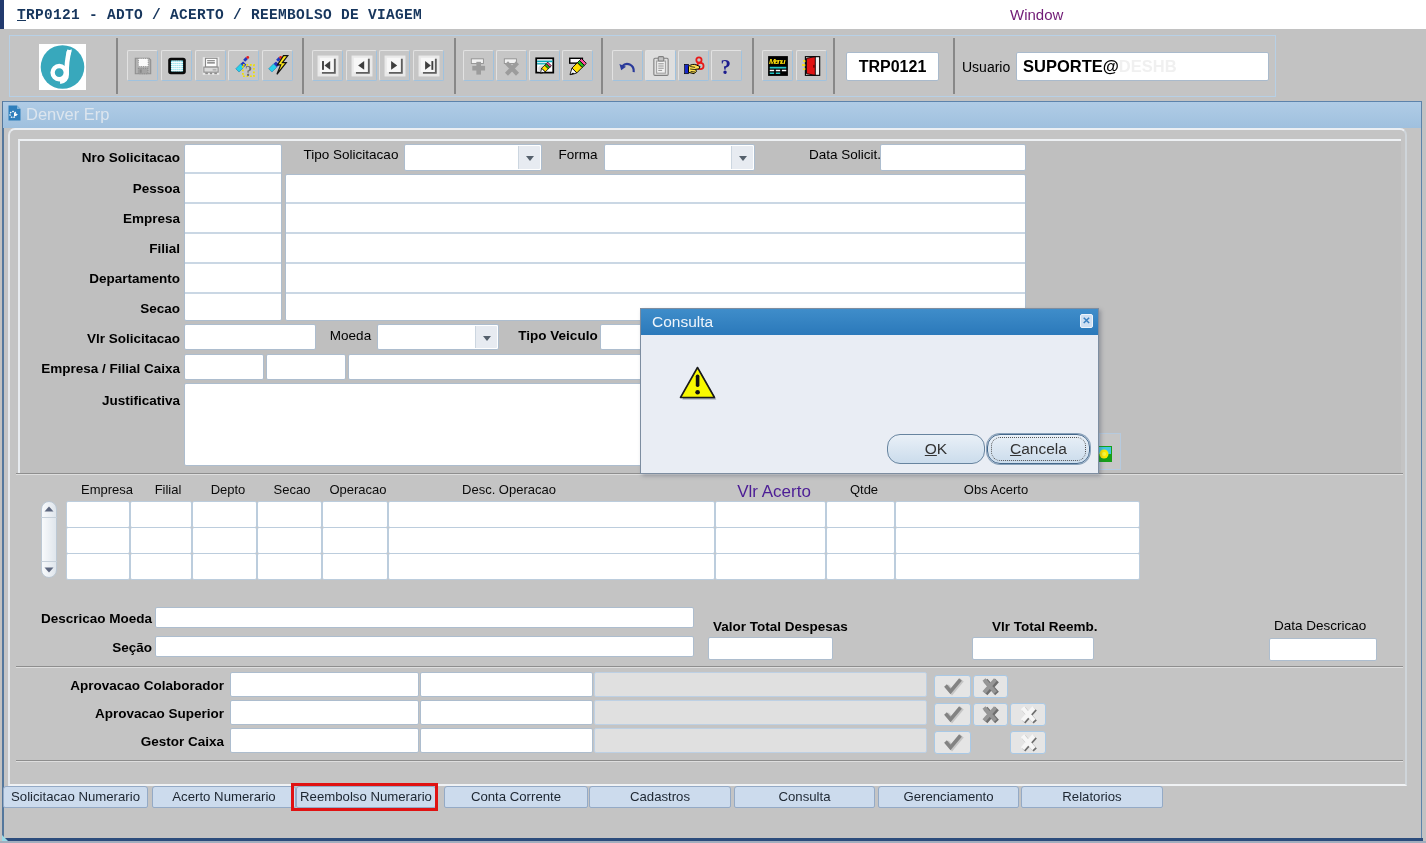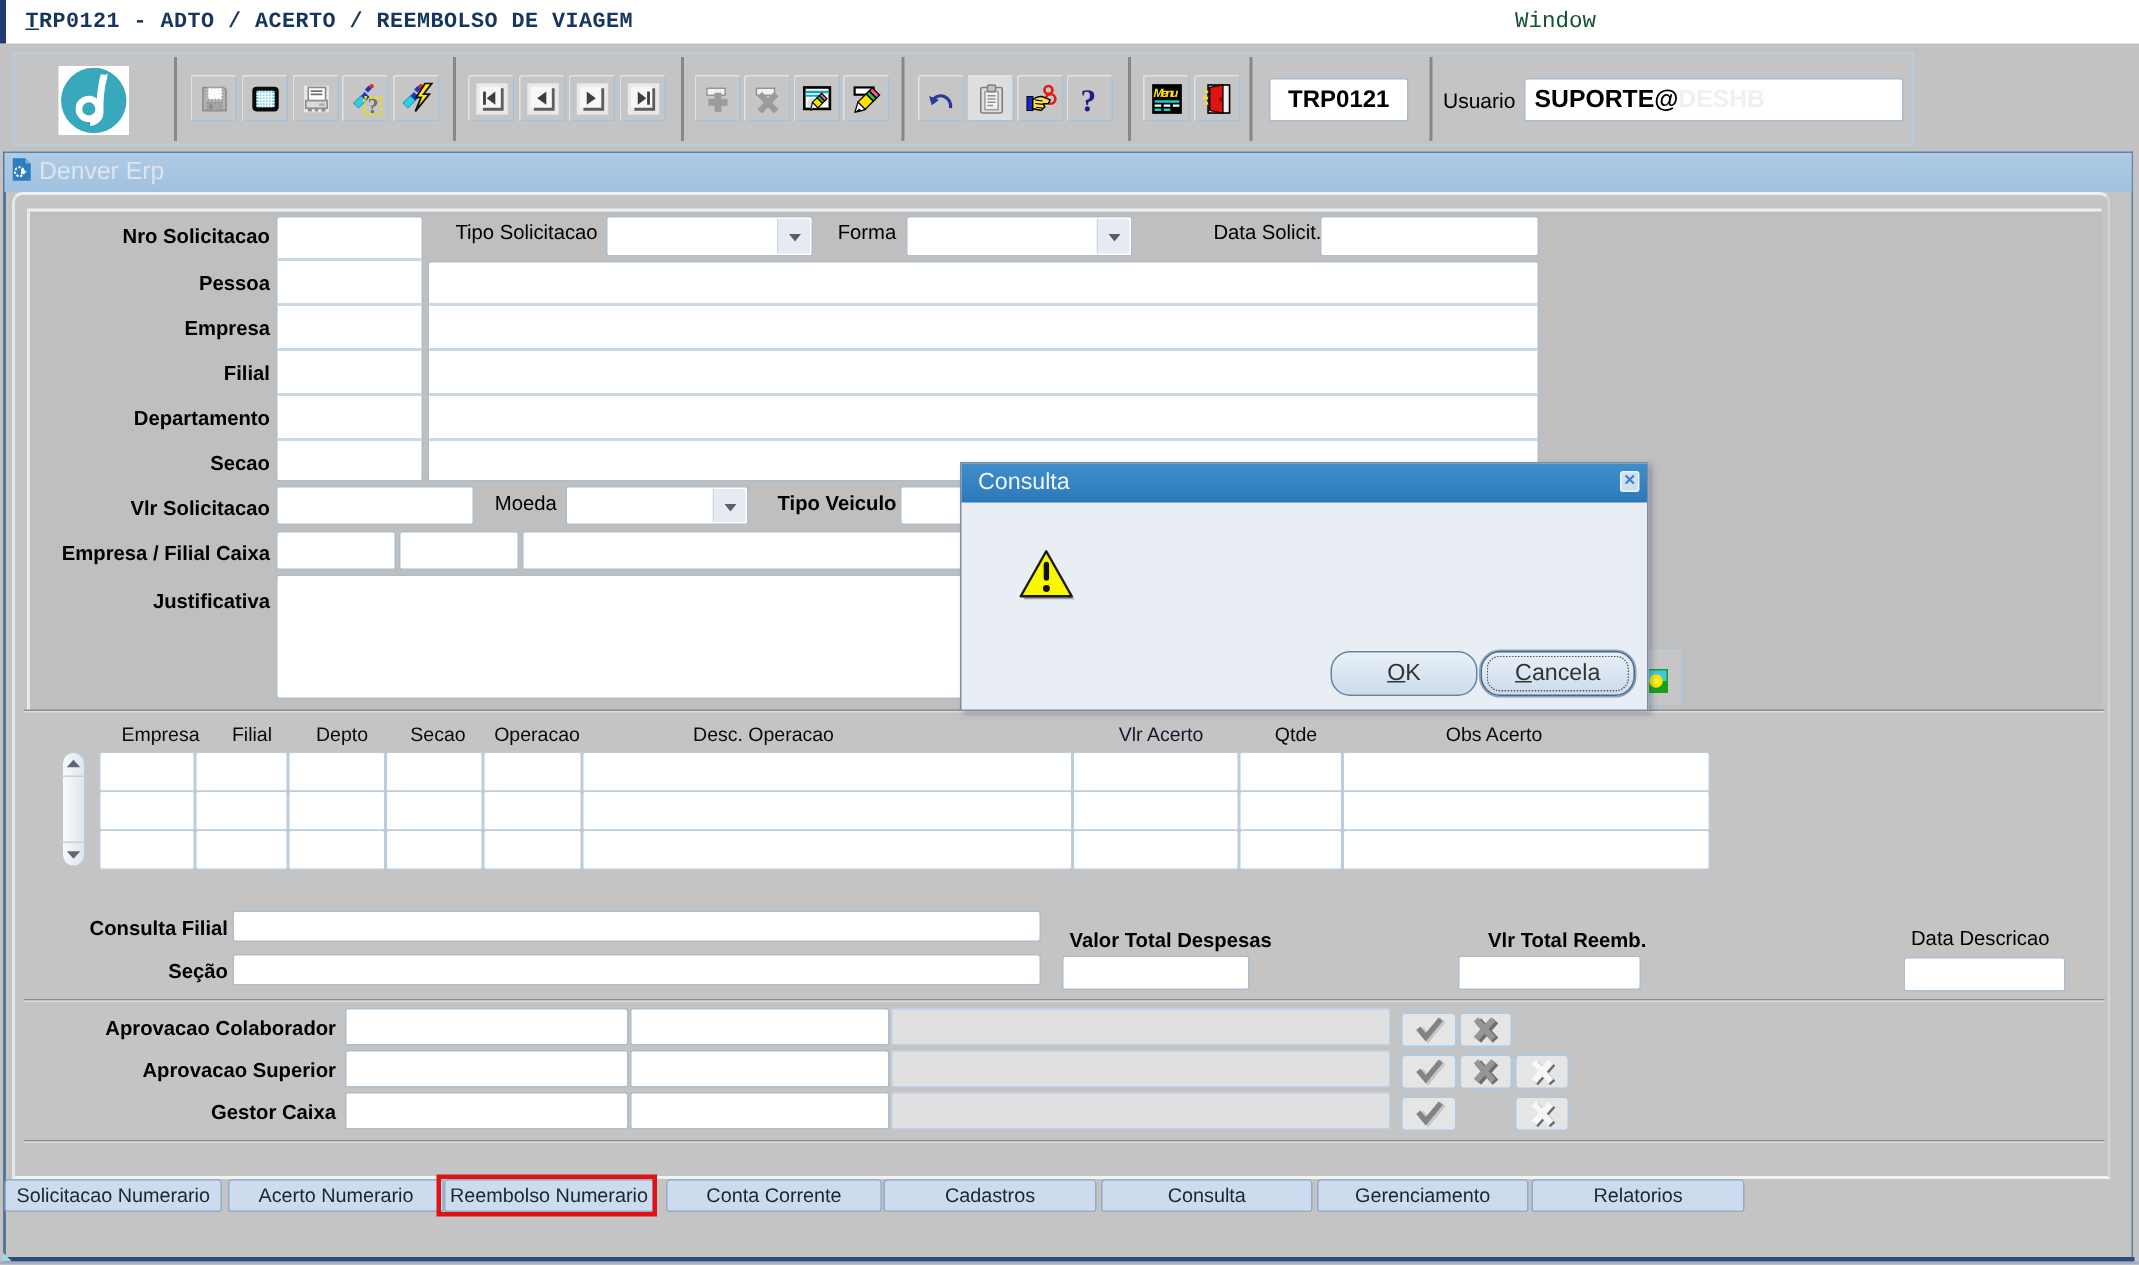--- a/index.html
+++ b/index.html
@@ -17,21 +17,21 @@
 .ckb{position:absolute;height:23px;background:#e5e5e5;border:1px solid #a9c9e6;border-radius:3px;text-align:center;}
 .tab{position:absolute;top:786px;height:22px;background:#ccdbed;border:1px solid #94aac6;border-radius:3px 3px 2px 2px;text-align:center;font-size:13.2px;line-height:20px;color:#1c2530;}
 .groove{position:absolute;height:2px;border-top:1px solid #8e8e8e;border-bottom:1px solid #dedede;}
 .hline{position:absolute;height:2px;background:#cad7e4;}
 </style></head>
 <body>
 
 <div class="abs" style="left:0;top:0;width:1426px;height:29px;background:#fff;"></div>
 <div class="abs" style="left:0;top:0;width:4px;height:29px;background:#223a6e;"></div>
 <div class="abs" style="left:17px;top:7px;font-family:'Liberation Mono',monospace;font-weight:bold;font-size:14.5px;color:#17365d;letter-spacing:0.3px;"><span style="text-decoration:underline;">T</span>RP0121 - ADTO / ACERTO / REEMBOLSO DE VIAGEM</div>
-<div class="abs" style="left:1010px;top:6px;font-size:15px;color:#14532d;font-family:Liberation Mono, monospace;">Window</div>
+<div class="abs" style="left:1010px;top:6px;font-size:15px;color:#701a75;">Window</div>
 
 <div class="abs" style="left:9px;top:35px;width:1267px;height:62px;background:#c4c4c4;border:1px solid #b7d0e6;"></div>
 <div class="abs" style="left:39px;top:44px;width:47px;height:46px;background:#fff;">
 <svg width="47" height="46" viewBox="0 0 47 46">
       <circle cx="23.5" cy="23" r="21.8" fill="#38a8bc"></circle>
       <path d="M30.5,6 C28.4,13.5 27.4,22 27.7,30.5 C27.8,34.2 25.2,37.3 21,37.7" stroke="#fff" stroke-width="4.6" fill="none"></path>
       <polygon points="27.6,7.2 32.8,5.2 29.9,15.5 26.9,14.8" fill="#fff"></polygon>
       <circle cx="20.2" cy="28.6" r="6.6" stroke="#fff" stroke-width="4.4" fill="none"></circle>
     </svg>
 </div>
@@ -281,21 +281,21 @@
 
 <div class="groove" style="left:16px;top:473px;width:1387px;"></div>
 
 <div id="grid">
     <div class="abs" style="left:47px;top:482px;width:120px;text-align:center;font-size:13px;color:#0a0a0a;">Empresa</div>
     <div class="abs" style="left:108px;top:482px;width:120px;text-align:center;font-size:13px;color:#0a0a0a;">Filial</div>
     <div class="abs" style="left:168px;top:482px;width:120px;text-align:center;font-size:13px;color:#0a0a0a;">Depto</div>
     <div class="abs" style="left:232px;top:482px;width:120px;text-align:center;font-size:13px;color:#0a0a0a;">Secao</div>
     <div class="abs" style="left:298px;top:482px;width:120px;text-align:center;font-size:13px;color:#0a0a0a;">Operacao</div>
     <div class="abs" style="left:449px;top:482px;width:120px;text-align:center;font-size:13px;color:#0a0a0a;">Desc. Operacao</div>
-    <div class="abs" style="left:714px;top:482px;width:120px;text-align:center;font-size:13px;color:#0f172a;">Vlr Acerto</div>
+    <div class="abs" style="left:714px;top:482px;width:120px;text-align:center;font-size:17px;color:#4c1d95;">Vlr Acerto</div>
     <div class="abs" style="left:804px;top:482px;width:120px;text-align:center;font-size:13px;color:#0a0a0a;">Qtde</div>
     <div class="abs" style="left:936px;top:482px;width:120px;text-align:center;font-size:13px;color:#0a0a0a;">Obs Acerto</div>
     <div class="cell" style="left:66px;top:501px;width:64px;height:27px;"></div>
     <div class="cell" style="left:130px;top:501px;width:62px;height:27px;"></div>
     <div class="cell" style="left:192px;top:501px;width:65px;height:27px;"></div>
     <div class="cell" style="left:257px;top:501px;width:65px;height:27px;"></div>
     <div class="cell" style="left:322px;top:501px;width:66px;height:27px;"></div>
     <div class="cell" style="left:388px;top:501px;width:327px;height:27px;"></div>
     <div class="cell" style="left:715px;top:501px;width:111px;height:27px;"></div>
     <div class="cell" style="left:826px;top:501px;width:69px;height:27px;"></div>
@@ -322,21 +322,21 @@
     <div class="abs" style="left:41px;top:517px;width:16px;height:1px;background:#c6d0da;"></div>
     <div class="abs" style="left:41px;top:561px;width:16px;height:1px;background:#c6d0da;"></div>
     <svg class="abs" style="left:44px;top:505px;" width="10" height="8">
       <polygon points="5,1.5 9.5,6.5 0.5,6.5" fill="#5c667e"></polygon>
     </svg>
     <svg class="abs" style="left:44px;top:566px;" width="10" height="8">
       <polygon points="5,6.5 9.5,1.5 0.5,1.5" fill="#5c667e"></polygon>
     </svg>
   </div>
 
-<div class="lblL" style="right:1274px;top:611px;">Consulta Filial</div>
+<div class="lblL" style="right:1274px;top:611px;">Descricao Moeda</div>
 <div class="inp" style="left:155px;top:607px;width:539px;height:21px;border-radius:2px;"></div>
 <div class="lblL" style="right:1274px;top:640px;">Seção</div>
 <div class="inp" style="left:155px;top:636px;width:539px;height:21px;border-radius:2px;"></div>
 <div class="abs" style="left:713px;top:619px;font-size:13.5px;font-weight:bold;">Valor Total Despesas</div>
 <div class="inp" style="left:708px;top:637px;width:125px;height:23px;"></div>
 <div class="abs" style="left:992px;top:619px;font-size:13.5px;font-weight:bold;">Vlr Total Reemb.</div>
 <div class="inp" style="left:972px;top:637px;width:122px;height:23px;"></div>
 <div class="abs" style="left:1274px;top:618px;font-size:13.5px;">Data Descricao</div>
 <div class="inp" style="left:1269px;top:638px;width:108px;height:23px;"></div>
 

